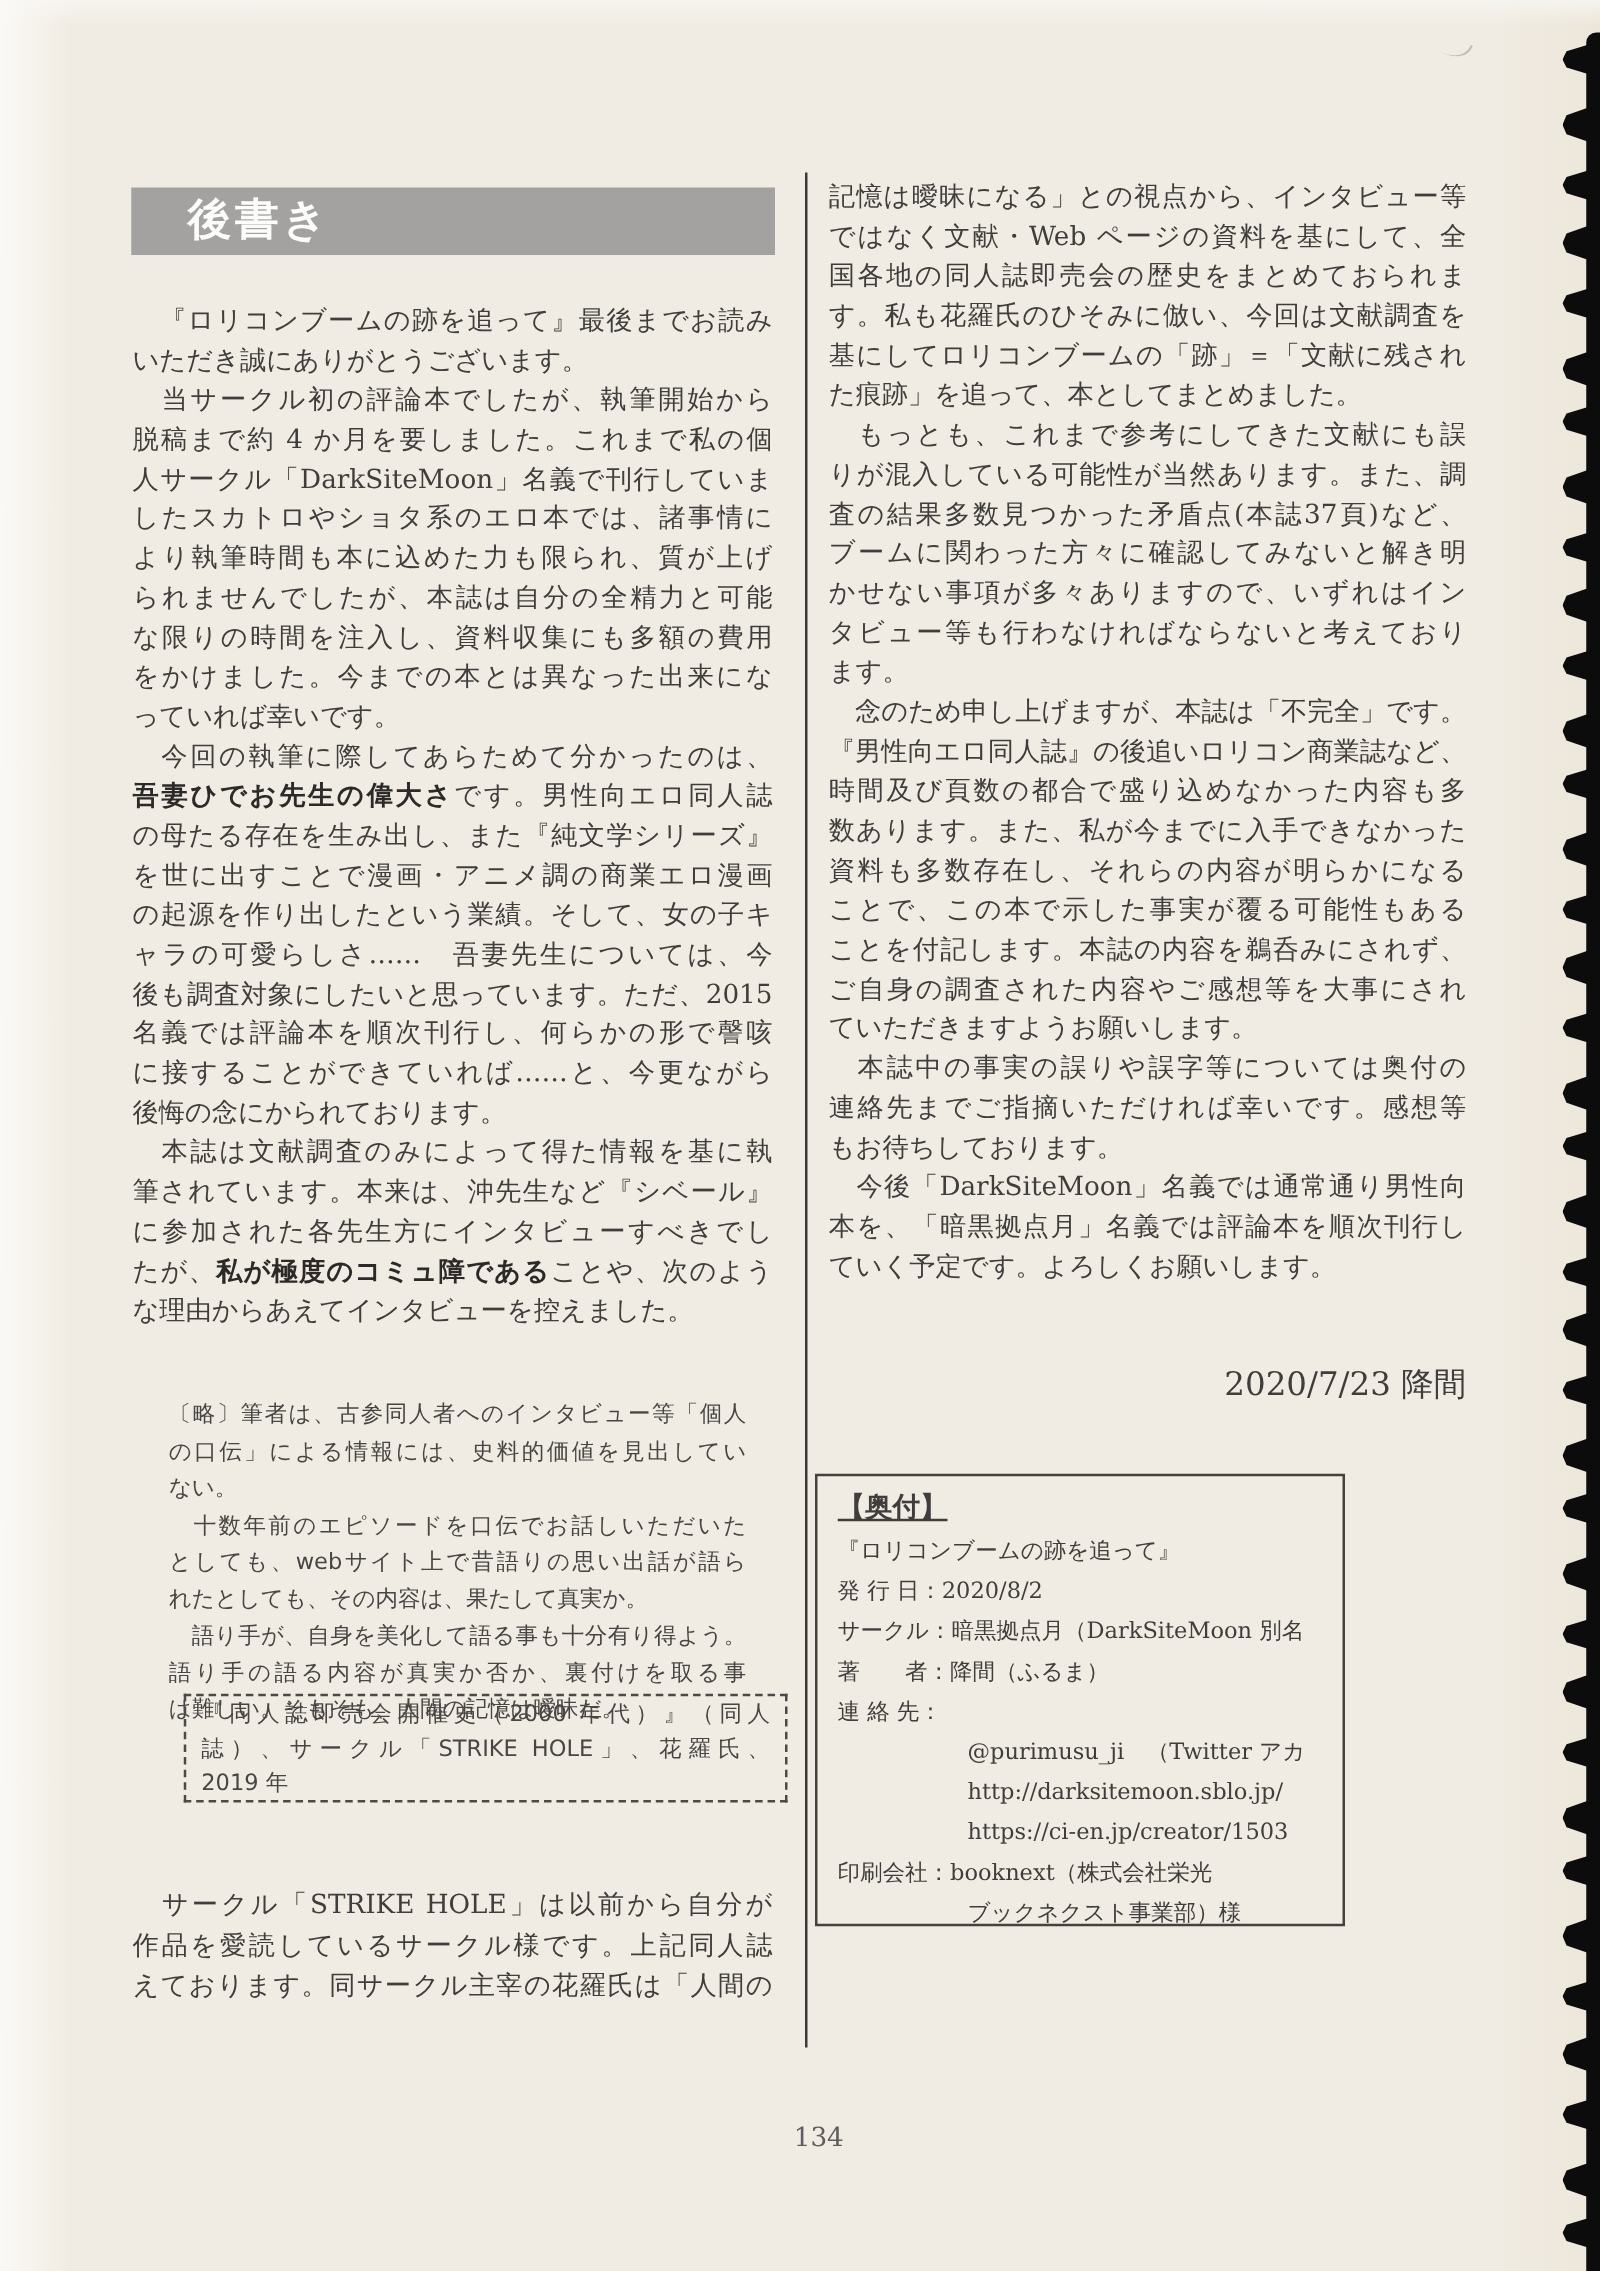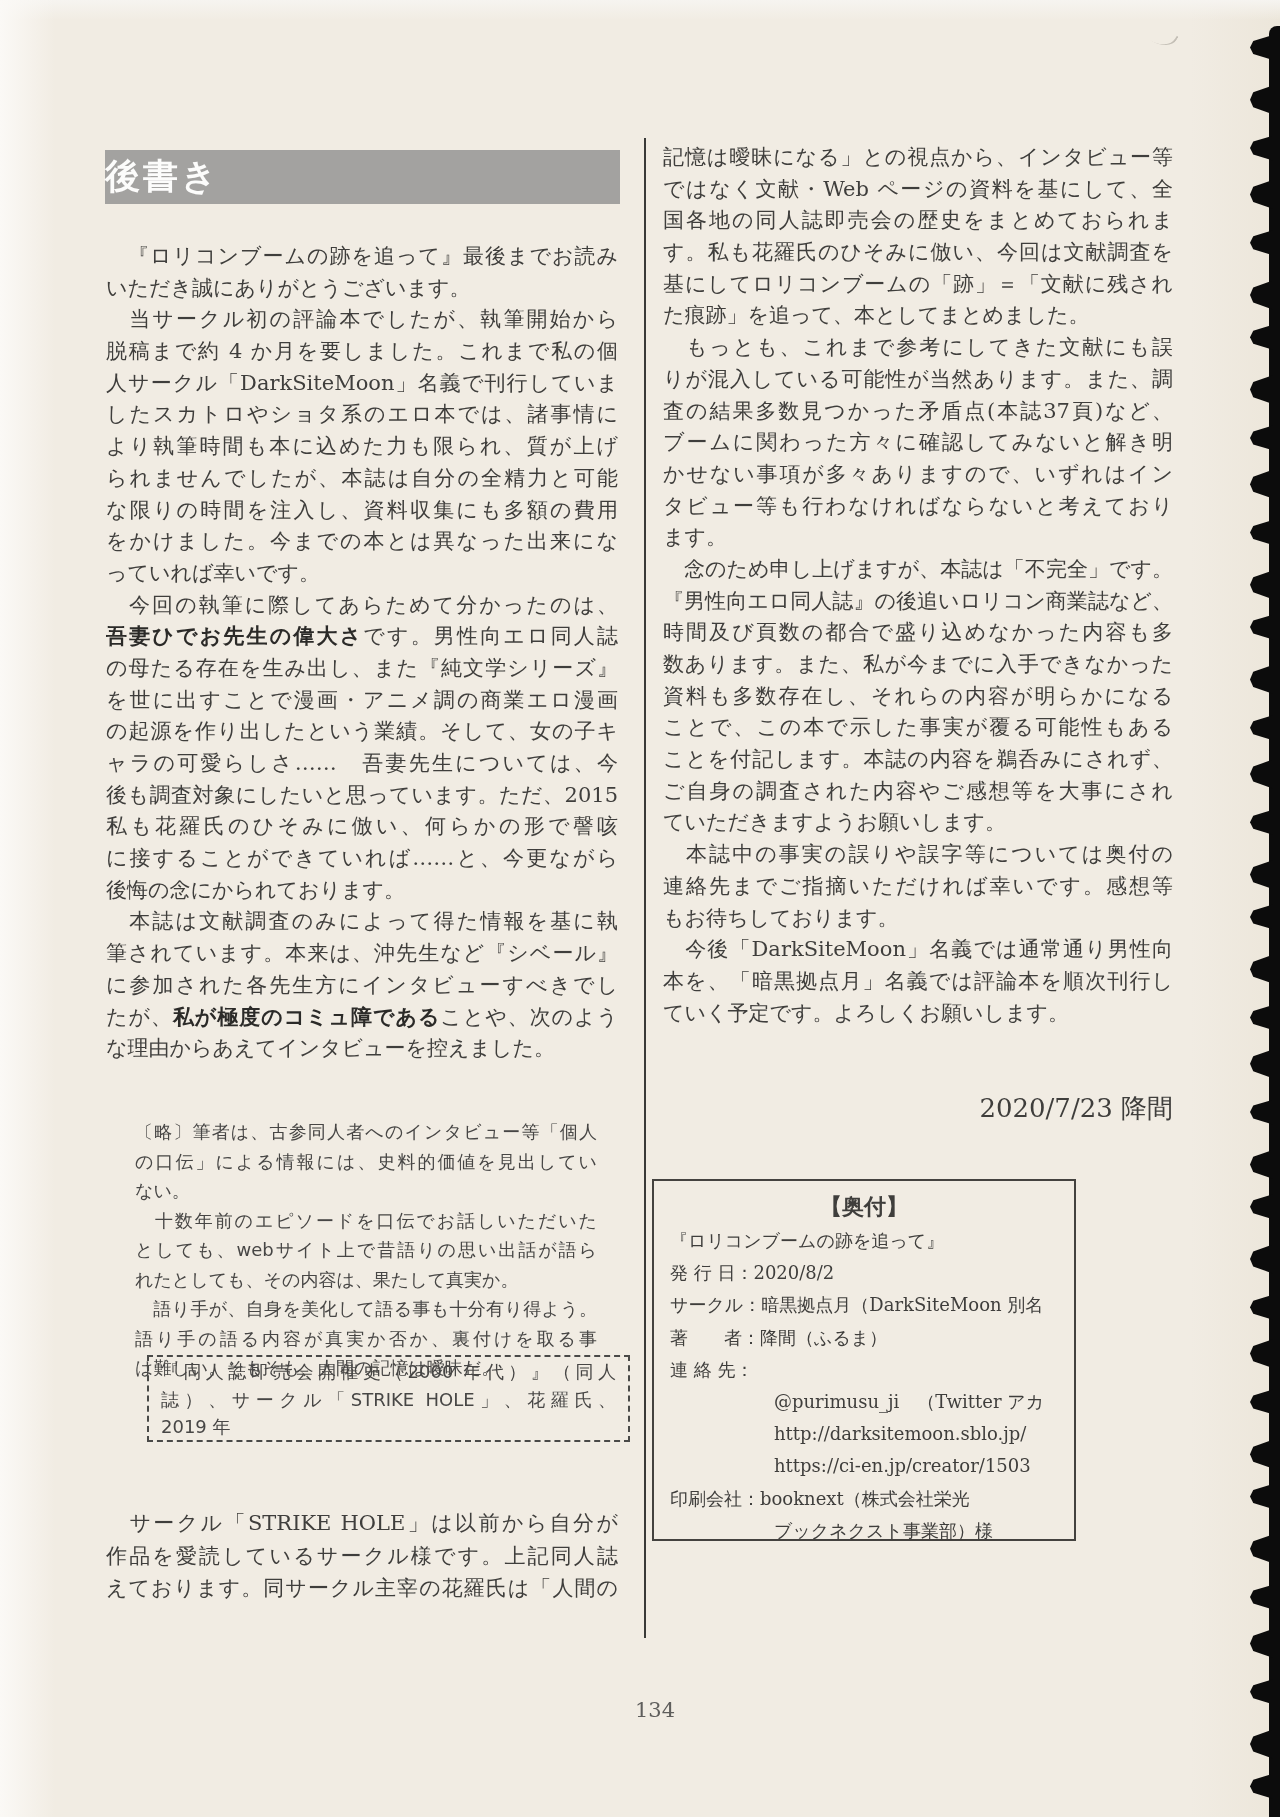--- a/index.html
+++ b/index.html
@@ -13,21 +13,21 @@
     font-family:"DejaVu Serif","Liberation Serif",serif;
     color:#3f3e3c;
   }
   .header-bar{
     position:absolute;left:105px;top:150px;width:515px;height:54px;
     background:#a3a2a0;
   }
   .header-bar .htitle{
     display:block;padding-left:0;line-height:52px;
     font-family:"DejaVu Sans","Liberation Sans",sans-serif;
-    font-weight:700;font-size:35px;color:#fcfcfb;letter-spacing:3px;
+    font-weight:700;font-size:35px;color:#fcfcfb;letter-spacing:3px;margin-left:45px;
   }
   .divider{position:absolute;left:644px;top:138px;width:2px;height:1500px;background:#3a3a38;}
   .col{position:absolute;}
   .tline{overflow:hidden;white-space:normal;}
   .tline.just{text-align:justify;text-align-last:justify;text-justify:inter-character;}
   .bseg{font-family:"DejaVu Sans","Liberation Sans",sans-serif;font-weight:700;color:#2b2a28;}
   .left-main{left:106px;top:241px;width:512px;}
   .left-main .tline,.right-main .tline{height:31.7px;line-height:31.7px;font-size:21px;}
   .right-main{left:663px;top:142px;width:510px;}
   .quote{left:135px;top:1117px;width:462px;font-family:"DejaVu Sans","Liberation Sans",sans-serif;color:#474645;}
@@ -39,21 +39,21 @@
   }
   .citation-box .tline{height:27.7px;line-height:27.7px;font-size:18px;}
   .closing{left:106px;top:1507px;width:512px;}
   .closing .tline{height:32.5px;line-height:32.5px;font-size:21px;}
   .signature{position:absolute;right:107px;top:1093px;font-size:26px;line-height:30px;color:#3f3e3c;}
   .colophon{
     position:absolute;left:652px;top:1179px;width:424px;height:362px;
     border:2px solid #44423f;box-sizing:border-box;padding:6px 16px 0 16px;
   }
   .colophon .tline{height:32.2px;line-height:32.2px;font-size:18px;}
-  .colophon .tline.title{height:38px;line-height:38px;text-align:center;font-weight:700;font-size:22px;}
+  .colophon .tline.title{height:38px;line-height:38px;font-weight:700;font-size:22px;text-decoration:underline;}
   .colophon .tline.cont{padding-left:104px;}
   .page-number{position:absolute;left:560px;top:1698px;width:190px;text-align:center;font-size:21px;color:#5f5e5c;}
   .binding{position:absolute;right:0;top:0;width:40px;height:1817px;}
   .binding .bar{position:absolute;right:0;top:26px;width:11px;height:1791px;background:#0c0c0c;border-radius:8px 0 0 0;}
   .binding .tooth{
     position:absolute;right:7px;width:23px;height:27px;background:#0c0c0c;
     clip-path:polygon(100% 0,100% 100%,14% 76%,0 50%,14% 24%);
   }
   .curl-mark{
     position:absolute;left:1148px;top:28px;width:26px;height:18px;
@@ -84,21 +84,21 @@
       <div class="tline just"><span>な限りの時間を注入し、資料収集にも多額の費用</span></div>
       <div class="tline just"><span>をかけました。今までの本とは異なった出来にな</span></div>
       <div class="tline"><span>っていれば幸いです。</span></div>
       <div class="tline just"><span>　今回の執筆に際してあらためて分かったのは、</span></div>
       <div class="tline just"><span class="bseg">吾妻ひでお先生の偉大さ</span><span>です。男性向エロ同人誌</span></div>
       <div class="tline just"><span>の母たる存在を生み出し、また『純文学シリーズ』</span></div>
       <div class="tline just"><span>を世に出すことで漫画・アニメ調の商業エロ漫画</span></div>
       <div class="tline just"><span>の起源を作り出したという業績。そして、女の子キ</span></div>
       <div class="tline just"><span>ャラの可愛らしさ……　吾妻先生については、今</span></div>
       <div class="tline just"><span>後も調査対象にしたいと思っています。ただ、2015</span></div>
-      <div class="tline just"><span>私も花羅氏のひそみに倣い、何らかの形で謦咳</span></div>
+      <div class="tline just"><span>名義では評論本を順次刊行し、何らかの形で謦咳</span></div>
       <div class="tline just"><span>に接することができていれば……と、今更ながら</span></div>
       <div class="tline"><span>後悔の念にかられております。</span></div>
       <div class="tline just"><span>　本誌は文献調査のみによって得た情報を基に執</span></div>
       <div class="tline just"><span>筆されています。本来は、沖先生など『シベール』</span></div>
       <div class="tline just"><span>に参加された各先生方にインタビューすべきでし</span></div>
       <div class="tline just"><span>たが、</span><span class="bseg">私が極度のコミュ障である</span><span>ことや、次のよう</span></div>
       <div class="tline"><span>な理由からあえてインタビューを控えました。</span></div>
     </div>
 
   <div class="col quote" id="quote">

